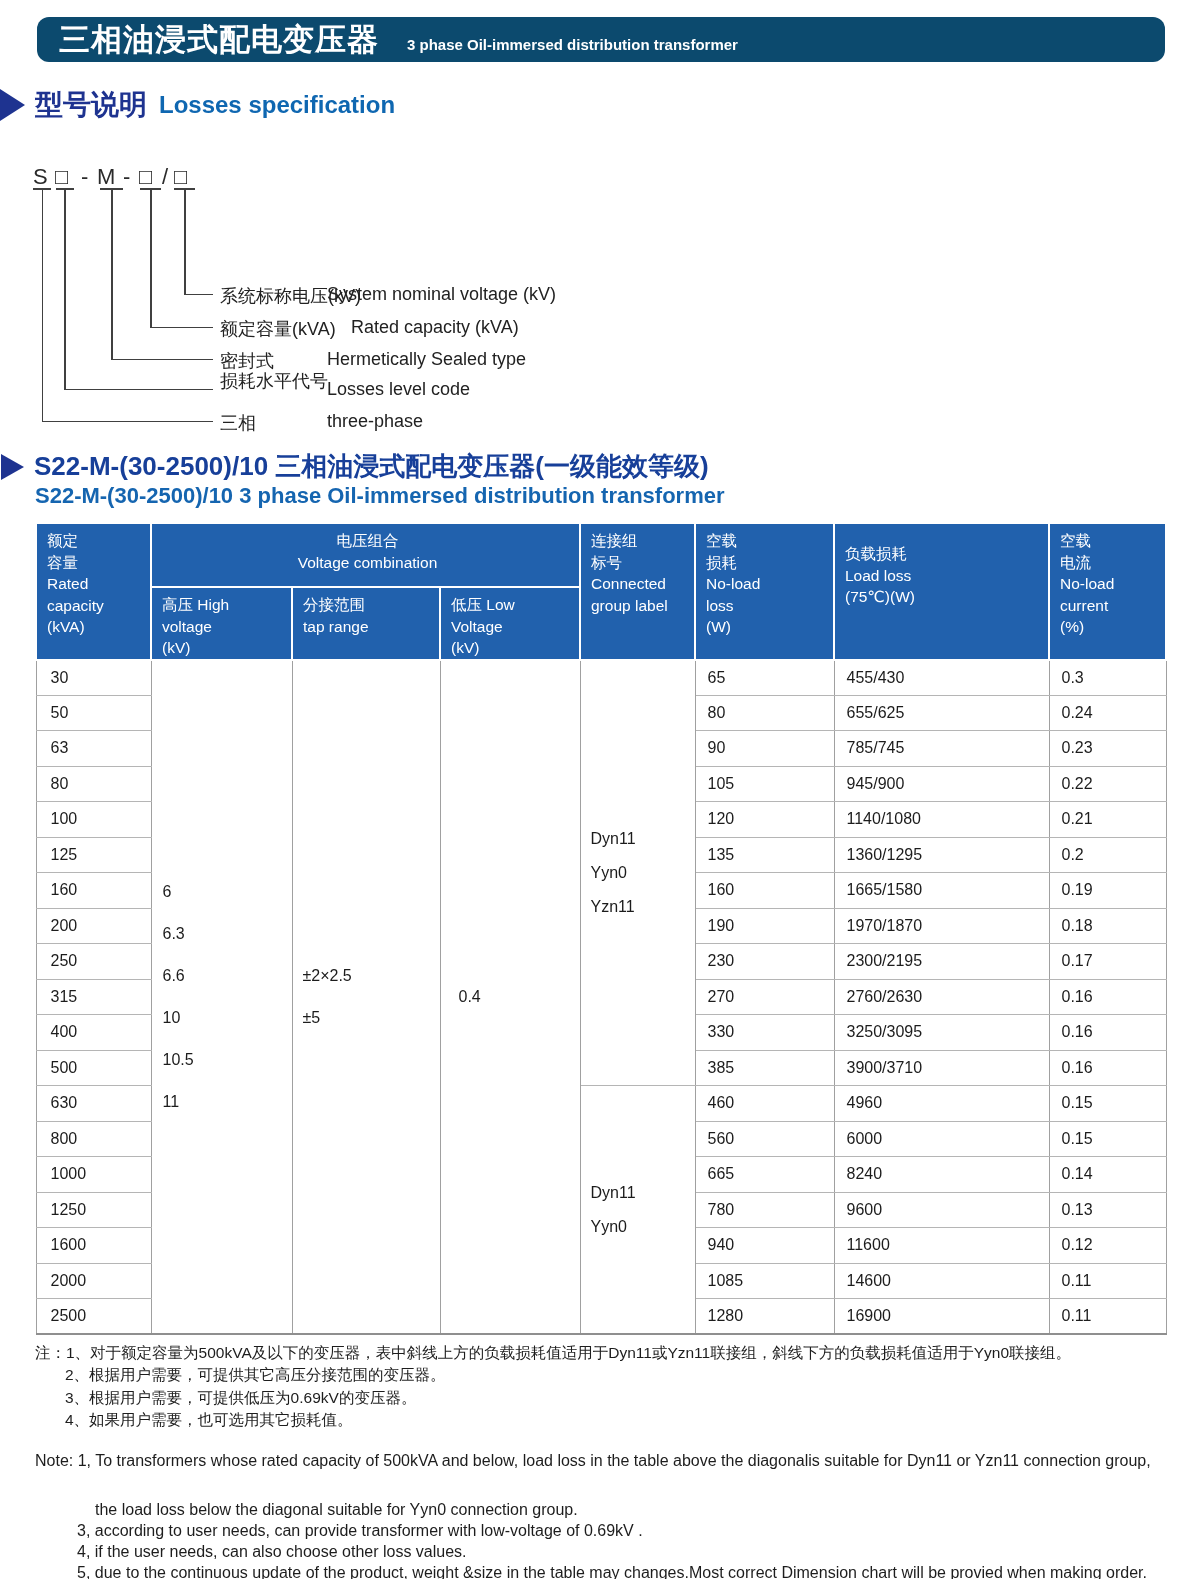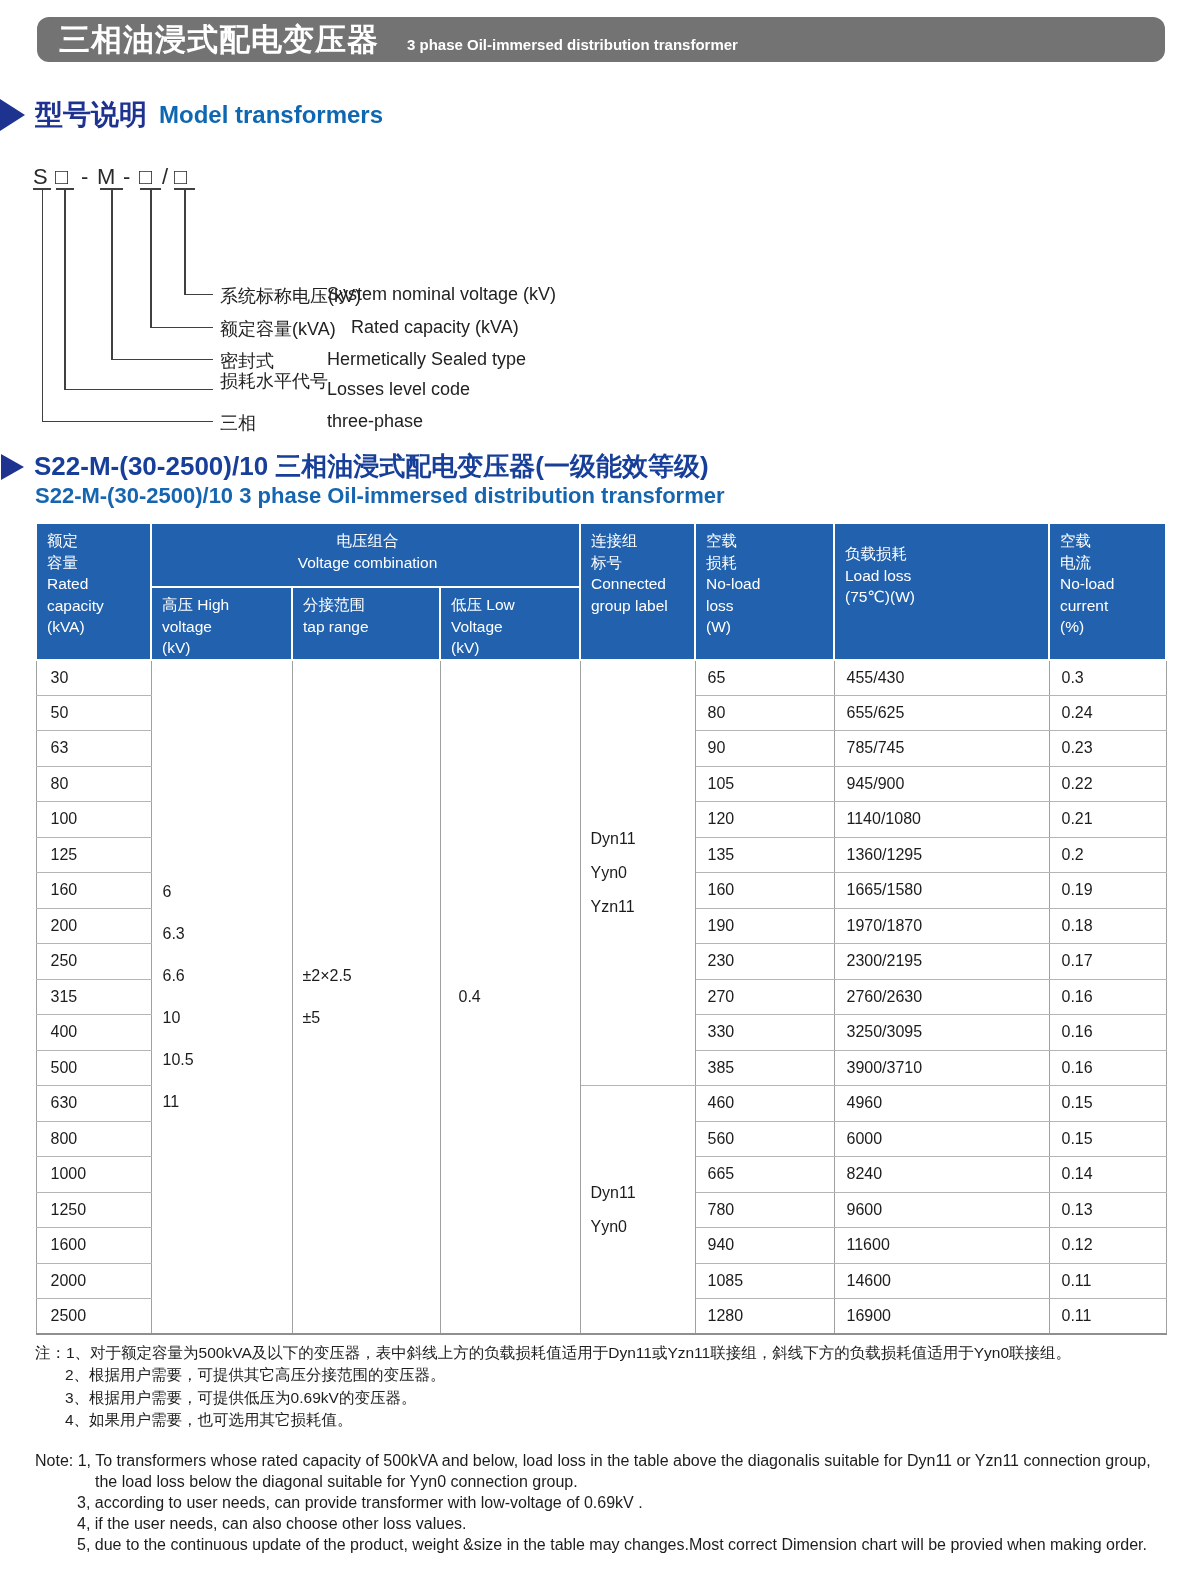--- a/index.html
+++ b/index.html
@@ -5,31 +5,31 @@
   html,body{margin:0;padding:0;}
   body{
     width:1200px;height:1579px;position:relative;background:#ffffff;
     font-family:"Liberation Sans","DejaVu Sans",sans-serif;color:#1d1d1d;
     overflow:hidden;
   }
   .abs{position:absolute;}
 
   
   .banner{
-    left:37px;top:17px;width:1128px;height:45px;background:#737373;
+    left:37px;top:17px;width:1128px;height:45px;background:#0c4a6e;
     border-radius:12px;display:flex;align-items:center;
   }
   .banner-zh{color:#fff;font-size:31px;font-weight:bold;margin-left:22px;letter-spacing:1px;white-space:nowrap;}
   .banner-en{color:#fff;font-size:15px;font-weight:bold;margin-left:28px;margin-top:9px;white-space:nowrap;}
 
   
   .arrow{width:0;height:0;border-style:solid;flex:0 0 auto;}
   .arrow-lg{border-width:16px 0 16px 25px;border-color:transparent transparent transparent #1e3390;}
   .arrow-md{border-width:13px 0 13px 23px;border-color:transparent transparent transparent #1e3390;}
-  .h1-row{left:0;top:96px;display:flex;align-items:center;}
+  .h1-row{left:0;top:86px;display:flex;align-items:center;}
   .h1-zh{font-size:28px;font-weight:bold;color:#1e3390;margin-left:10px;white-space:nowrap;}
   .h1-en{font-size:24px;font-weight:bold;color:#0f67b1;margin-left:12px;white-space:nowrap;}
   .s22-row{left:1px;top:449px;display:flex;align-items:center;}
   .s22-zh{font-size:26px;font-weight:bold;color:#173f99;margin-left:10px;white-space:nowrap;}
   .s22-en{left:35px;top:483px;font-size:22px;font-weight:bold;color:#1565b0;white-space:nowrap;}
 
   
   .code-char{position:absolute;top:164px;font-size:22px;color:#2a2a2a;}
   .cc0{left:33px;} .cc1{left:55px;} .cc2{left:81px;} .cc3{left:97px;}
   .cc4{left:123px;} .cc5{left:139px;} .cc6{left:162px;} .cc7{left:174px;}
@@ -62,36 +62,36 @@
   .dtable td.grp{border-right:1px solid #a0a0a0;line-height:34px;white-space:pre-line;padding-left:10px;}
   .dtable td.grp1{border-bottom:1px solid #b5b5b5;}
   .dtable td.v{border-bottom:1px solid #b5b5b5;}
   .dtable td.v1,.dtable td.v2{border-right:1px solid #a0a0a0;}
   .dtable tbody tr:last-child td{border-bottom:none;}
 
   
   .notes-zh{left:35px;top:1342px;font-size:15.5px;line-height:22.4px;color:#1d1d1d;}
   .notes-zh .cont{padding-left:30px;}
   .notes-en{left:35px;top:1451px;font-size:16px;line-height:20.9px;color:#1d1d1d;}
-  .notes-en .ind1{padding-left:60px;}
+  .notes-en .ind1{padding-left:60px;margin-top:28px;}
   .notes-en .ind2{padding-left:42px;}
   .note-line{white-space:nowrap;}
 </style>
 </head>
 <body>
 
 <div class="abs banner">
   <span class="banner-zh">三相油浸式配电变压器</span>
   <span class="banner-en">3 phase Oil-immersed distribution transformer</span>
 </div>
 
 <div class="abs h1-row">
   <span class="arrow arrow-lg"></span>
   <span class="h1-zh">型号说明</span>
-  <span class="h1-en">Model transformers</span>
+  <span class="h1-en">Losses specification</span>
 </div>
 
 <div>
   <span class="code-char cc0">S</span>
   <span class="code-char cc1">□</span>
   <span class="code-char cc2">-</span>
   <span class="code-char cc3">M</span>
   <span class="code-char cc4">-</span>
   <span class="code-char cc5">□</span>
   <span class="code-char cc6">/</span>

